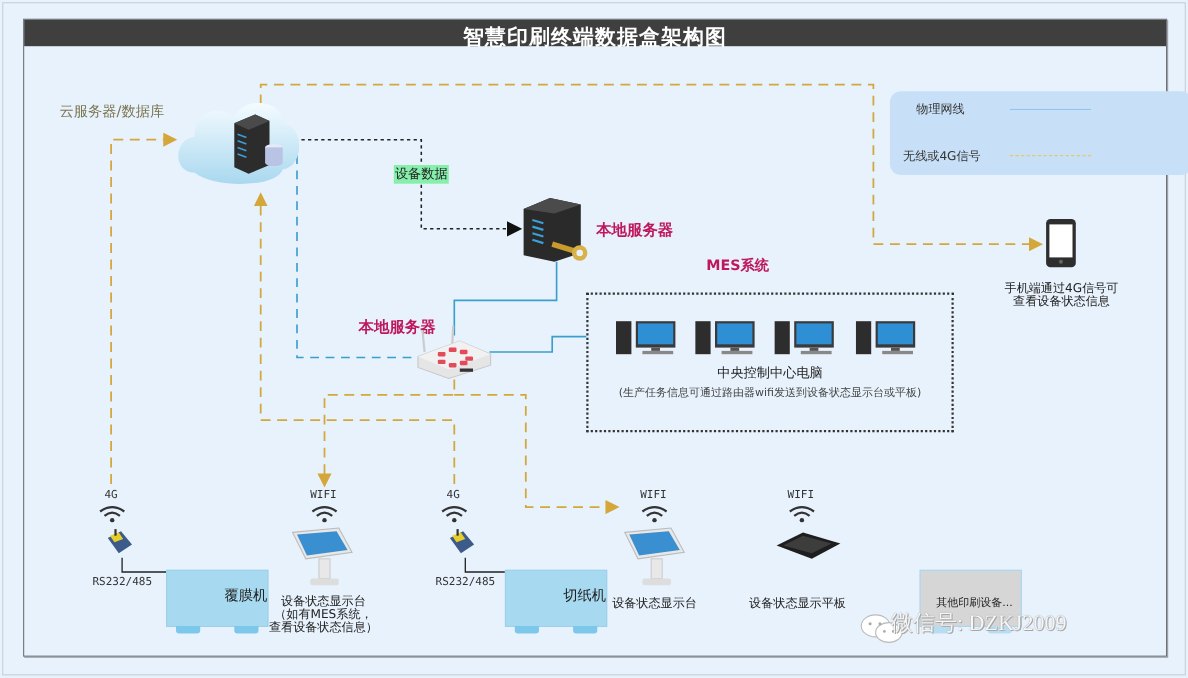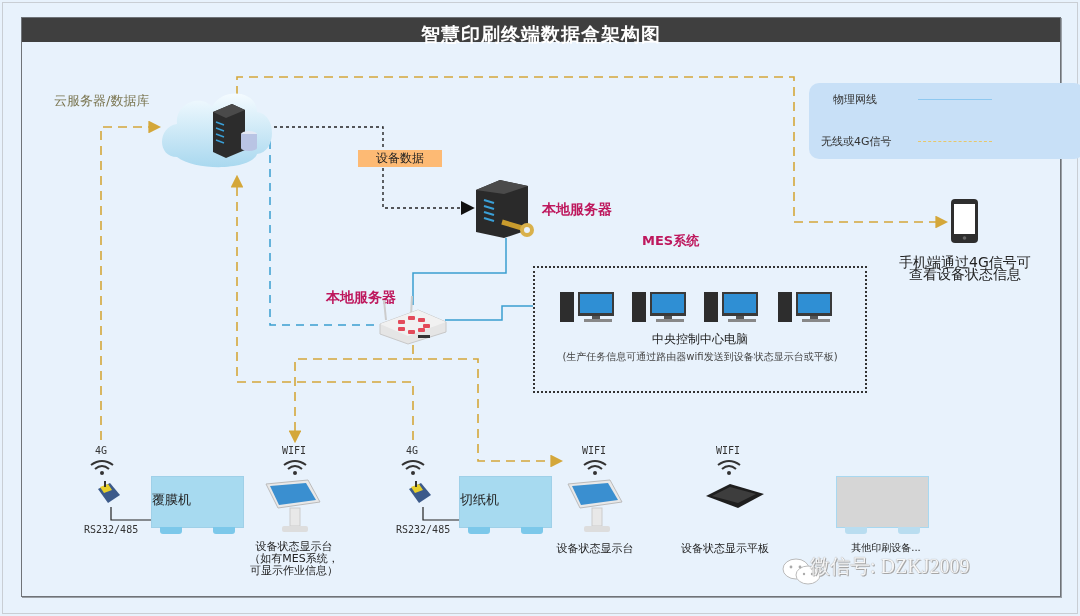--- a/index.html
+++ b/index.html
@@ -7,21 +7,21 @@
   .outer{position:absolute;left:2px;top:2px;width:1074px;height:610px;border:1px solid #c9ced4;background:#e8f2fc;}
   .frame{position:absolute;left:21px;top:17px;width:1038px;height:578px;border:1px solid #6f7378;background:#e8f2fc;box-shadow:1px 1px 0 #9aa0a6;}
   .titlebar{position:absolute;left:0;top:0;width:1038px;height:24px;background:#3f3f3f;color:#fff;font-family:"DejaVu Serif","Liberation Serif",serif;font-size:19px;font-weight:bold;text-align:center;line-height:32px;letter-spacing:1px;}
   .abs{position:absolute;}
   svg.lines{position:absolute;left:0;top:0;}
   .lbl{position:absolute;font-size:12px;color:#222;white-space:nowrap;}
   .olive{color:#be185d;font-weight:bold;font-size:14px;}
   .cloud-lbl{color:#7a7550;font-size:13px;}
   .legend{position:absolute;left:809px;top:83px;width:275px;height:76px;background:#c8e0f7;border-radius:10px;}
   .legend .t{position:absolute;font-size:11px;color:#333;}
-  .machine{position:absolute;background:#a7daf0;border:1px solid #9fd0e8;text-align:left;font-size:13px;color:#222;}
+  .machine{position:absolute;background:#a7daf0;border:1px solid #9fd0e8;text-align:right;font-size:13px;color:#222;margin-top:42px;}
   .machine .foot{position:absolute;bottom:-7px;width:22px;height:7px;background:#7cc8ea;border-radius:0 0 3px 3px;}
   .mono{font-family:"DejaVu Sans Mono","Liberation Mono",monospace;font-size:10px;color:#333;position:absolute;white-space:nowrap;}
   .center{text-align:center;}
   .mes-box{position:absolute;left:533px;top:266px;width:334px;height:127px;border:2px dotted #333;box-sizing:border-box;}
 </style>
 </head>
 <body>
 
 <div class="outer"></div>
 <div class="frame">
@@ -75,21 +75,21 @@
       <line x1="59" y1="40" x2="67" y2="43"></line>
       <line x1="59" y1="46" x2="67" y2="49"></line>
       <line x1="59" y1="52" x2="67" y2="55"></line>
       <line x1="59" y1="58" x2="67" y2="61"></line>
     </g>
   <ellipse cx="92" cy="52" rx="8" ry="3" fill="#e4e9f5"></ellipse>
   <rect x="84" y="52" width="16" height="14" fill="#b9c4e4"></rect>
   <ellipse cx="92" cy="66" rx="8" ry="3" fill="#b9c4e4"></ellipse>
 </svg>
 
-<div class="lbl" style="left:358px;top:150px;background:#fdba74;padding:0 18px;">设备数据</div>
+<div class="lbl" style="left:358px;top:150px;background:#86efac;padding:0 1px;">设备数据</div>
 
 <svg class="abs" style="left:472px;top:178px;" width="66" height="62">
   <path d="M4,12 L28,2 L56,8 L56,52 L32,60 L4,54 z" fill="#2a2a2a"></path>
   <path d="M4,12 L28,2 L56,8 L32,16 z" fill="#4b4b4b"></path>
   <g stroke="#3aa0d8" stroke-width="2">
       <line x1="12" y1="22" x2="22" y2="25"></line>
       <line x1="12" y1="28" x2="22" y2="31"></line>
       <line x1="12" y1="34" x2="22" y2="37"></line>
       <line x1="12" y1="40" x2="22" y2="43"></line>
     </g>
@@ -157,21 +157,21 @@
   <div class="abs" style="left:109px;top:16px;width:74px;height:0;border-top:1px solid #8ec8f0;"></div>
   <div class="t" style="left:12px;top:51px;">无线或4G信号</div>
   <div class="abs" style="left:109px;top:58px;width:74px;height:0;border-top:1px dashed #e8c76a;"></div>
 </div>
 
 <svg class="abs" style="left:950px;top:198px;" width="30" height="46">
   <rect x="1" y="1" width="27" height="44" rx="4" fill="#2e2e2e"></rect>
   <rect x="4" y="6" width="21" height="30" fill="#fff"></rect>
   <circle cx="14.5" cy="40" r="1.8" fill="#666"></circle>
 </svg>
-<div class="lbl center" style="left:895px;top:256px;width:140px;font-size:14px;line-height:12px;">
+<div class="lbl center" style="left:895px;top:256px;width:140px;font-size:11px;line-height:12px;">
   <div>手机端通过4G信号可</div>
   <div>查看设备状态信息</div>
 </div>
 
 <div class="mono" style="left:95px;top:445px;">4G</div>
 <svg class="abs" style="left:89px;top:459px;" width="26" height="16">
     <g fill="none" stroke="#333" stroke-width="2">
       <path d="M2,6 Q13,-2 24,6"></path>
       <path d="M6,10 Q13,4 20,10"></path>
     </g>
@@ -197,21 +197,21 @@
   </svg>
 <svg class="abs" style="left:264px;top:478px;" width="58" height="58">
     <path d="M2,6 L44,2 L56,24 L14,30 z" fill="#e8e8e8" stroke="#bbb"></path>
     <path d="M6,8 L42,5 L52,22 L15,27 z" fill="#3a8fd0"></path>
     <rect x="26" y="30" width="10" height="18" fill="#e8e8e8" stroke="#ccc"></rect>
     <rect x="18" y="48" width="26" height="6" rx="2" fill="#ddd"></rect>
   </svg>
 <div class="lbl center" style="left:229px;top:541px;width:130px;font-size:11px;line-height:12px;">
   <div>设备状态显示台</div>
   <div>（如有MES系统，</div>
-  <div>可显示作业信息）</div>
+  <div>查看设备状态信息）</div>
 </div>
 
 <div class="mono" style="left:406px;top:445px;">4G</div>
 <svg class="abs" style="left:400px;top:459px;" width="26" height="16">
     <g fill="none" stroke="#333" stroke-width="2">
       <path d="M2,6 Q13,-2 24,6"></path>
       <path d="M6,10 Q13,4 20,10"></path>
     </g>
     <circle cx="13" cy="14" r="2" fill="#333"></circle>
   </svg>

